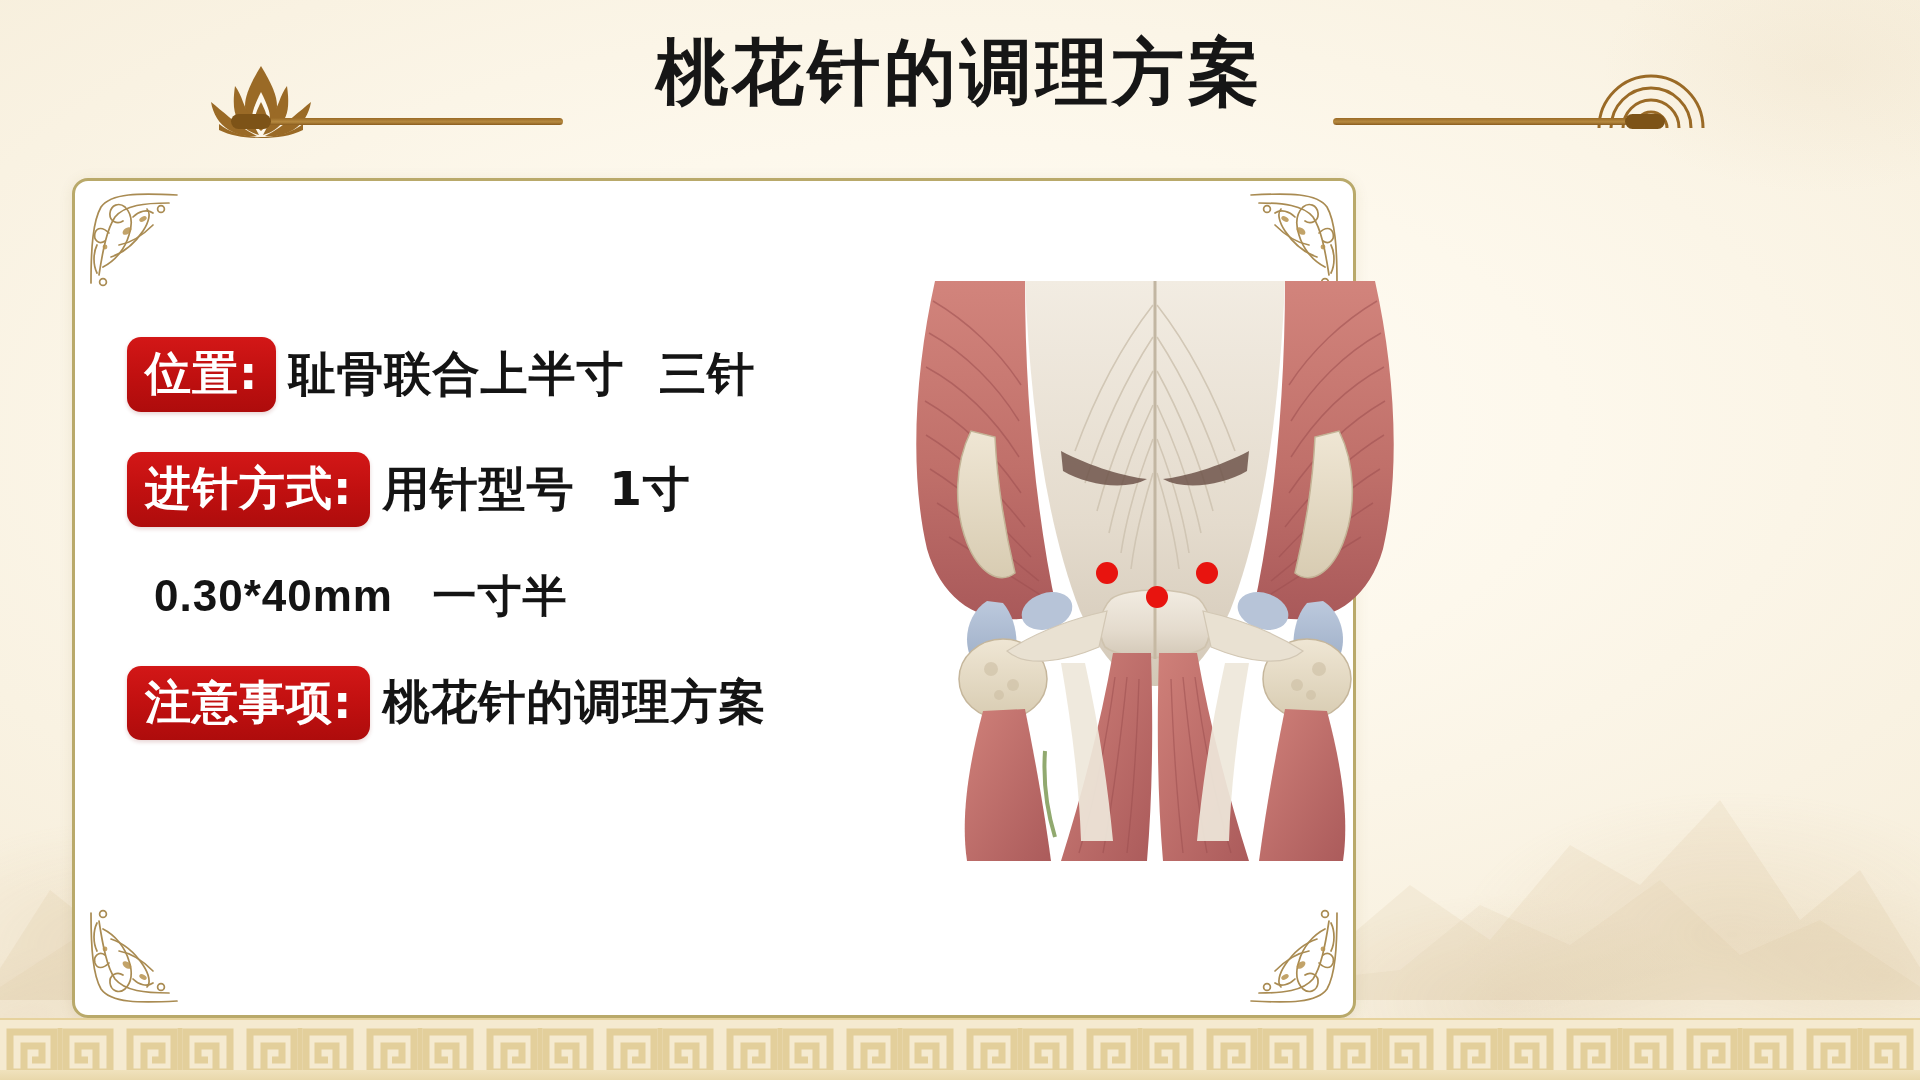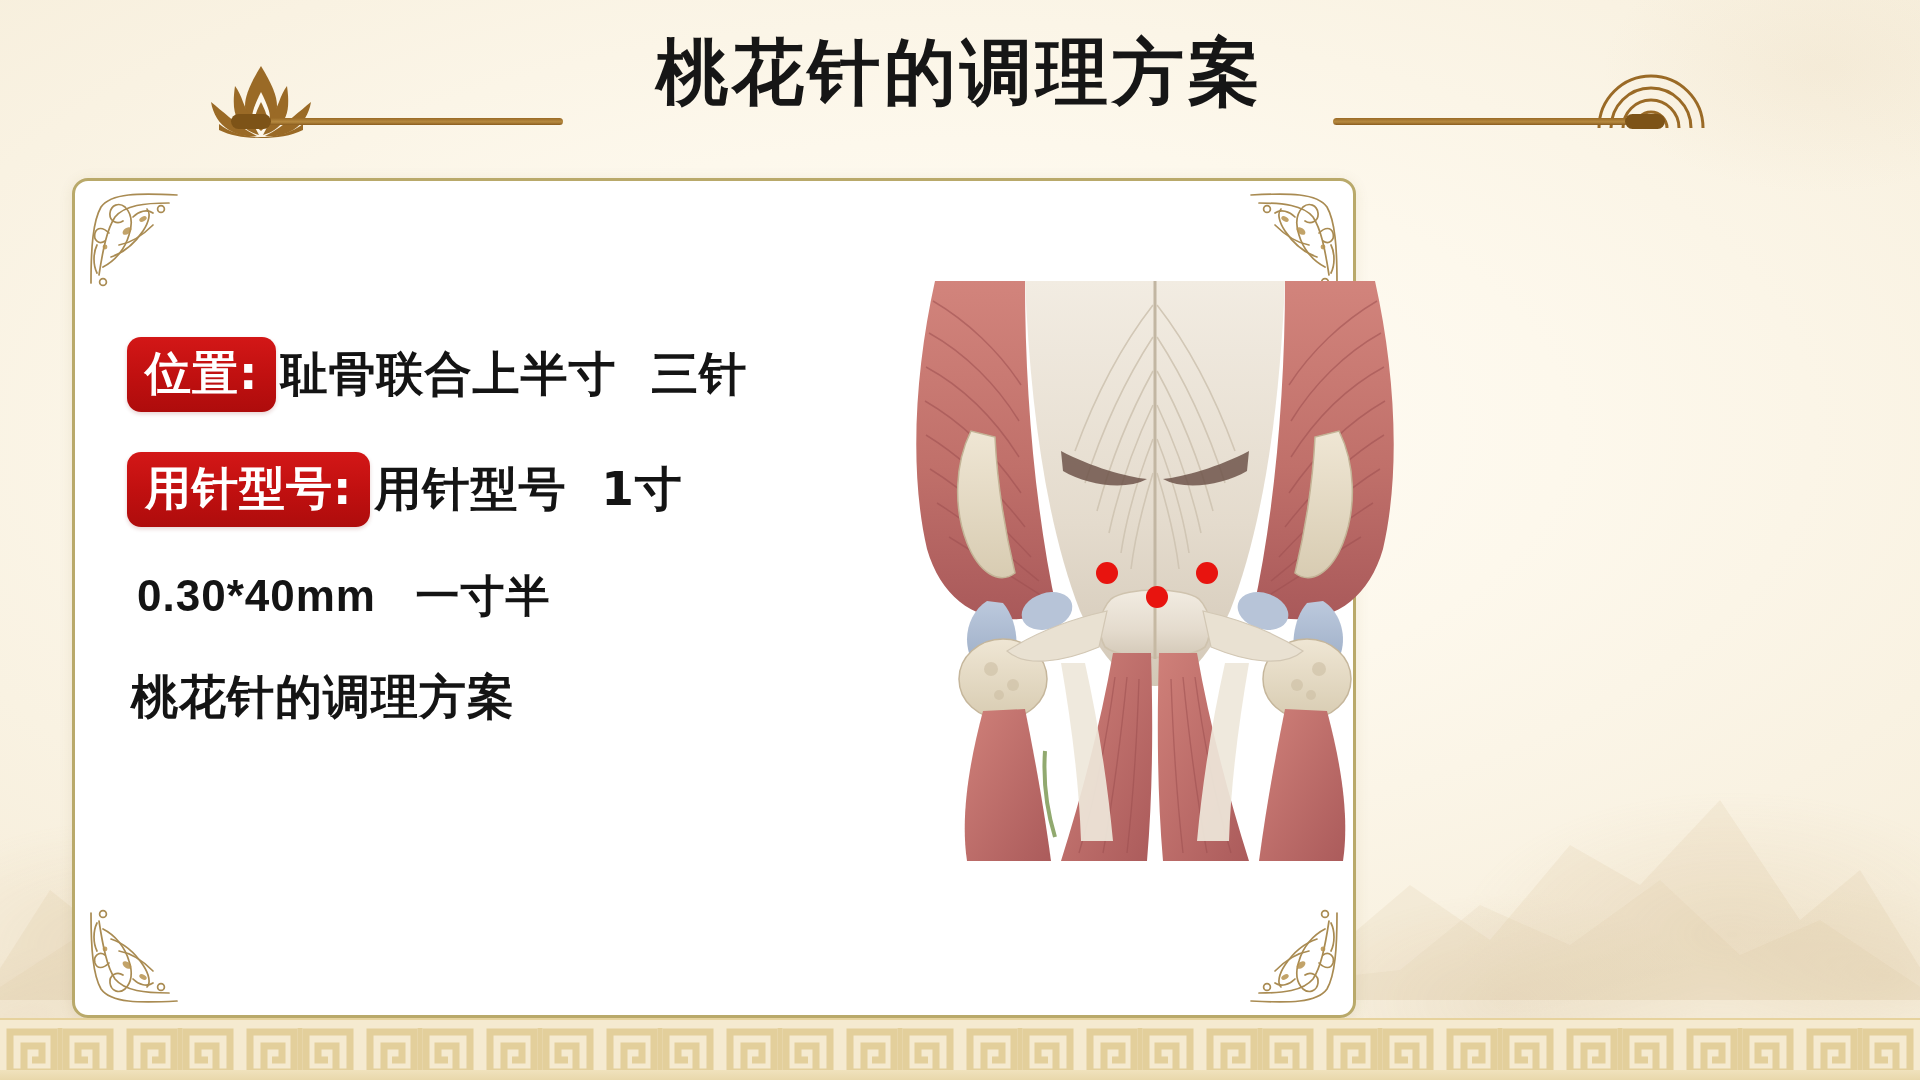--- a/index.html
+++ b/index.html
@@ -102,29 +102,29 @@
     border-radius:14px;
     font-size:46px; font-weight:bold;
     letter-spacing:1px;
     padding:12px 18px 14px 18px;
     white-space:nowrap;
     font-family:"DejaVu Sans","Liberation Sans",sans-serif;
     line-height:1.06;
     box-shadow:0 2px 4px rgba(120,10,10,.18);
   }
   .rowtext {
-    margin-left:4px;
+    margin-left:12px;
     font-size:47px; font-weight:bold; color:#141414;
     white-space:pre;
     letter-spacing:1px;
     font-family:"DejaVu Sans","Liberation Sans",sans-serif;
   }
   .row-needle .rowtext {
     font-size:44px;
-    margin-left:10px;
+    margin-left:27px;
     font-family:"Liberation Sans","DejaVu Sans",sans-serif;
   }
 
   
   #anatomy {
     position:absolute; left:800px; top:100px;
     width:560px; height:580px;
     z-index:6;
   }
 
@@ -273,29 +273,30 @@
     </svg>
 
     <div id="rows">
 
       <div class="row">
         <span class="badge">位置:</span>
         <span class="rowtext">耻骨联合上半寸  三针</span>
       </div>
 
       <div class="row">
-        <span class="badge">用针型号:</span>
+        <span class="badge">进针方式:</span>
         <span class="rowtext">用针型号  1寸</span>
       </div>
 
       <div class="row row-needle">
         <span class="rowtext">0.30*40mm   一寸半</span>
       </div>
 
       <div class="row">
+        <span class="badge">注意事项:</span>
         <span class="rowtext">桃花针的调理方案</span>
       </div>
     </div>
 
     <svg id="anatomy" viewBox="0 0 560 580">
       <defs>
         <linearGradient id="muscle" x1="0" y1="0" x2="0" y2="1">
           <stop offset="0%" stop-color="#d2847c"></stop>
           <stop offset="55%" stop-color="#c0706a"></stop>
           <stop offset="100%" stop-color="#a9595a"></stop>

